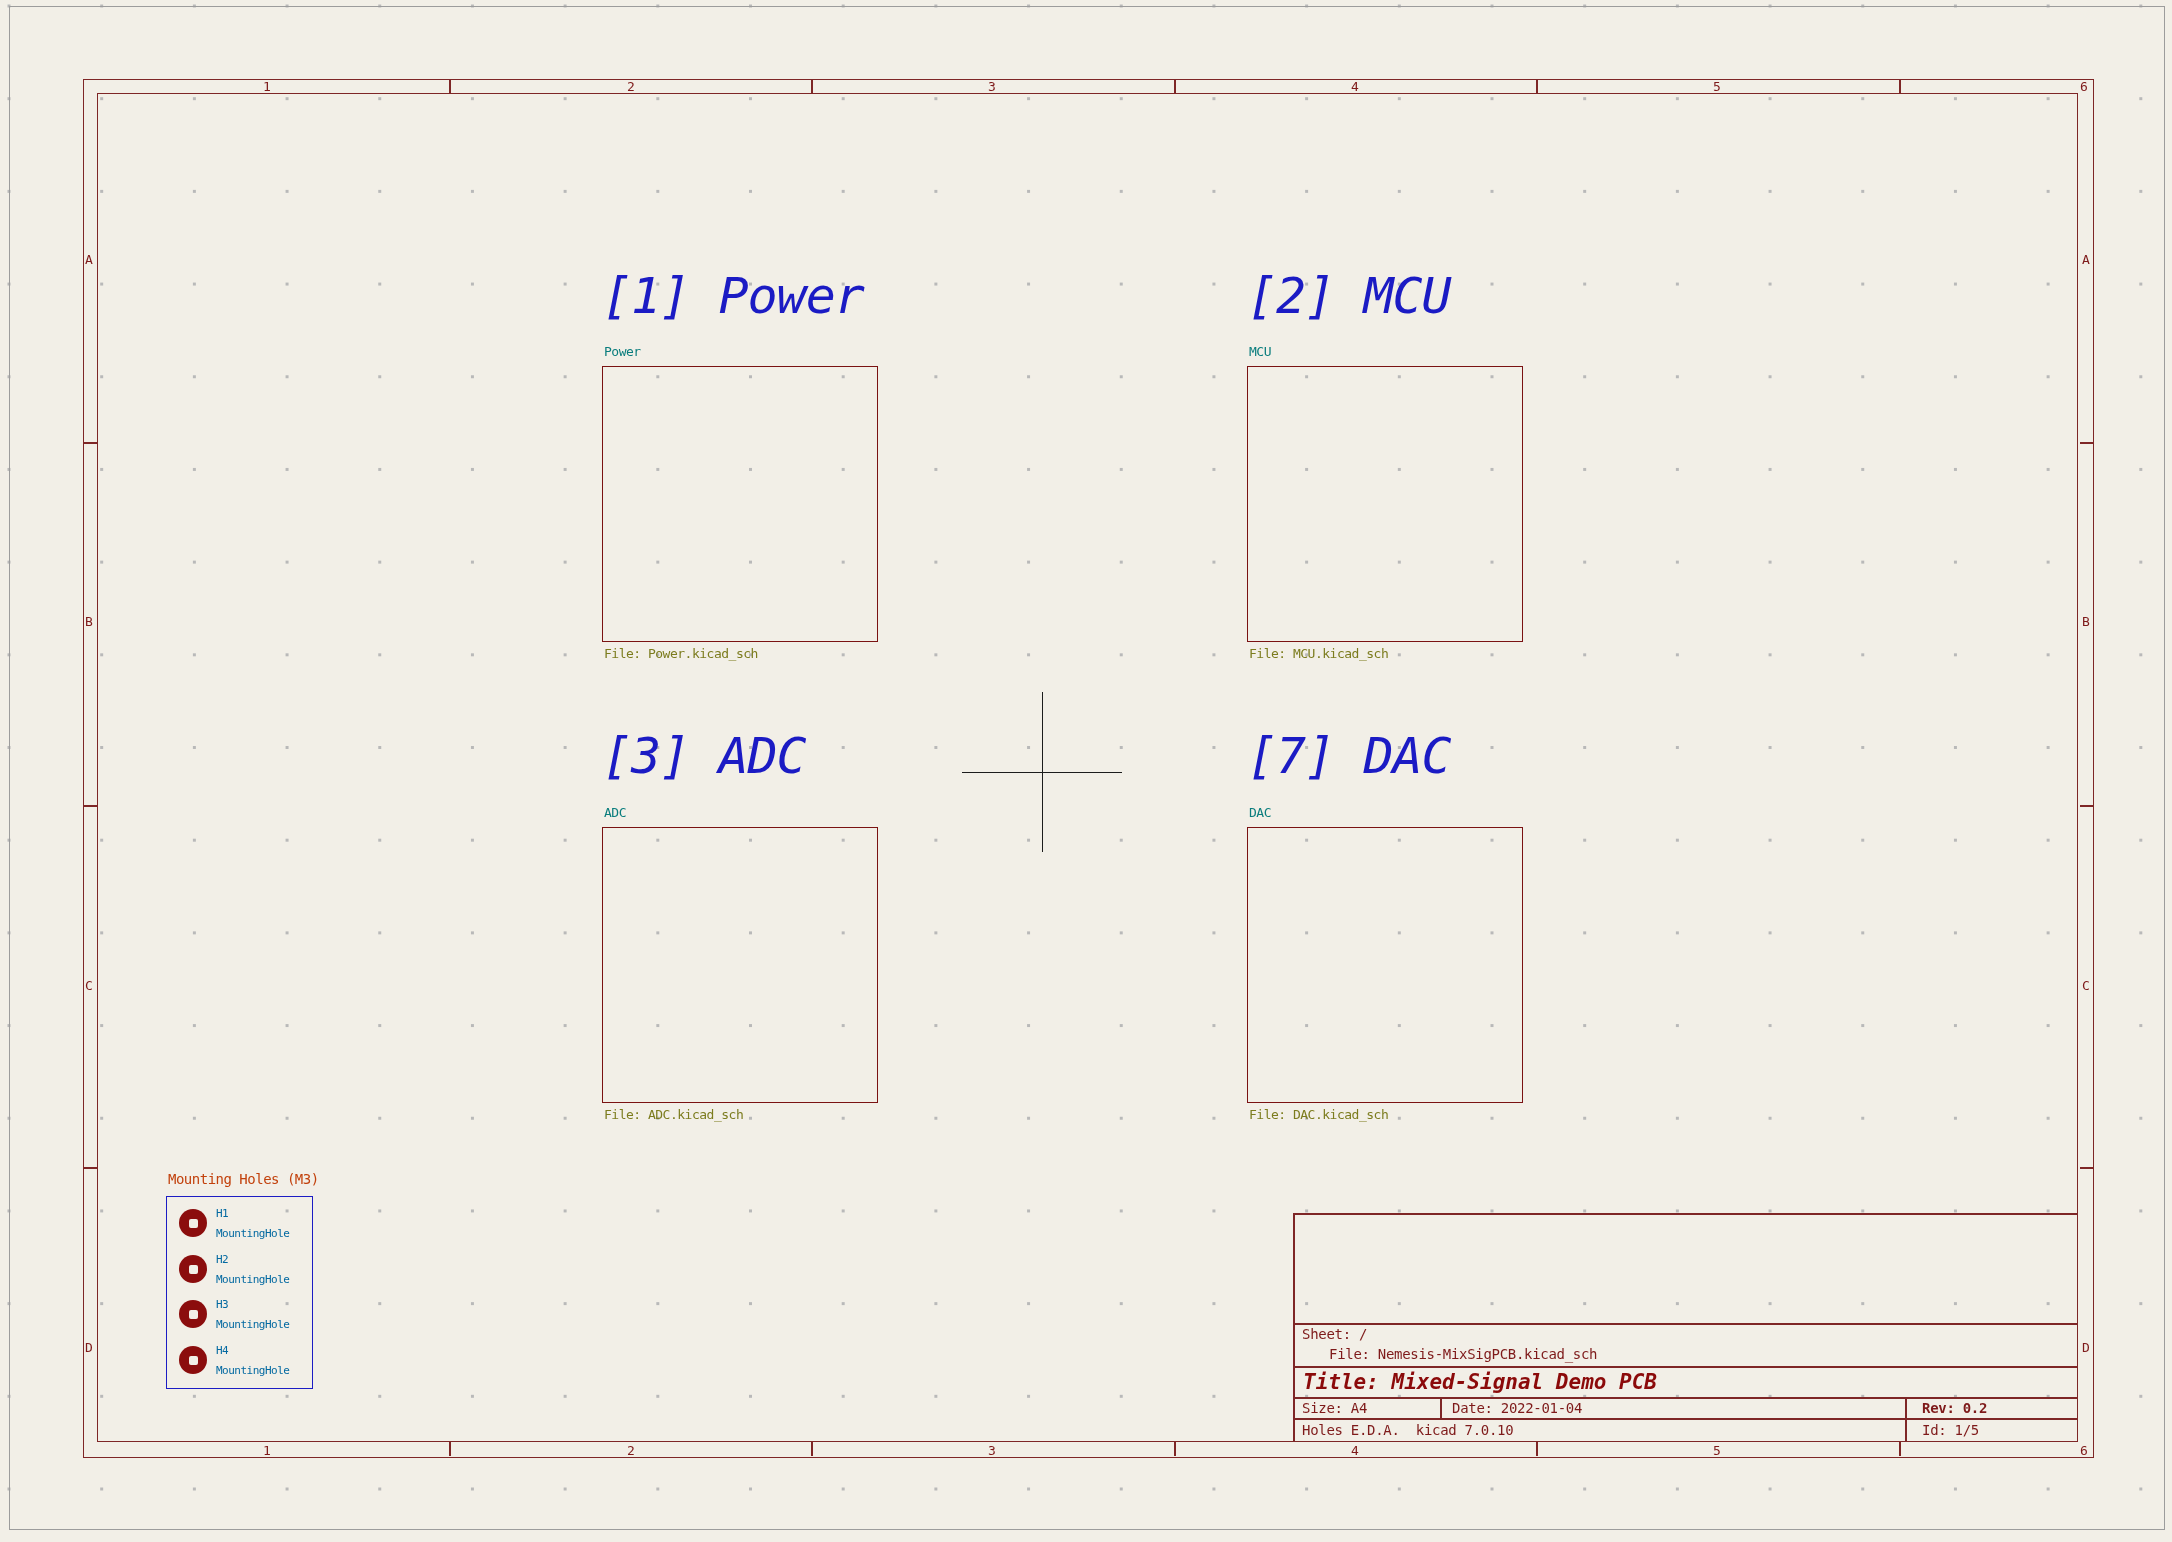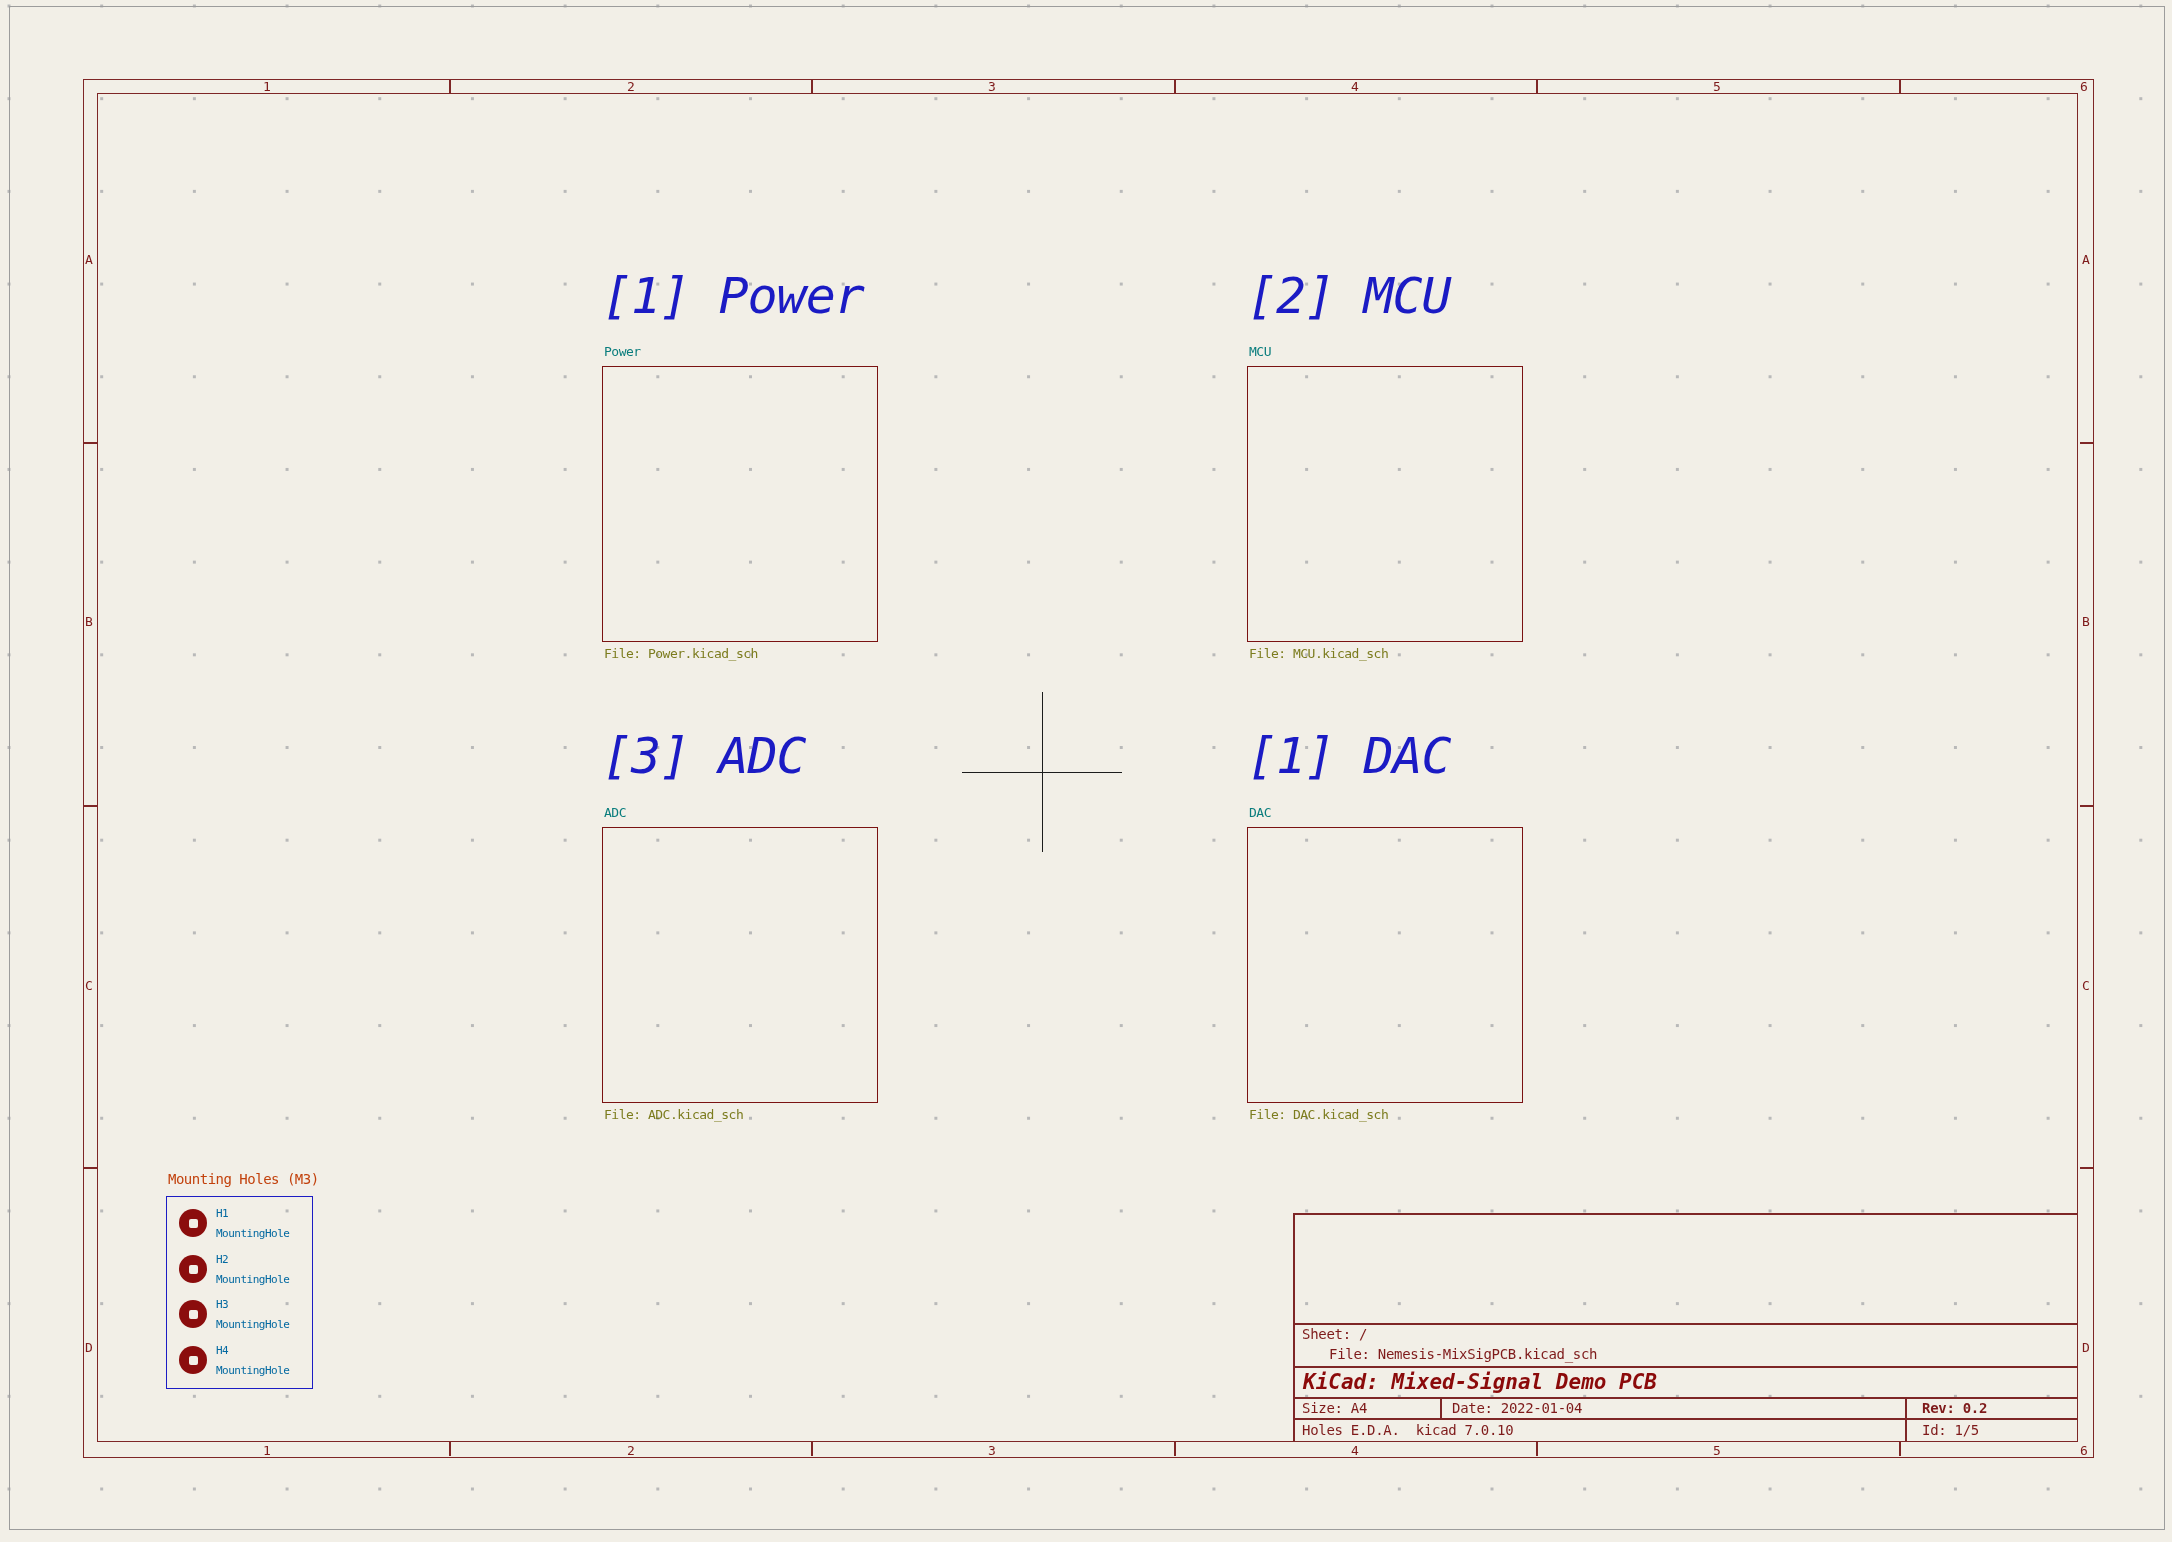--- a/index.html
+++ b/index.html
@@ -137,21 +137,21 @@
 
   <div class="abs frame-label-row" style="left:2082px;top:260px">A</div>
   <div class="abs frame-label-row" style="left:2082px;top:622px">B</div>
   <div class="abs frame-label-row" style="left:2082px;top:986px">C</div>
   <div class="abs frame-label-row" style="left:2082px;top:1348px">D</div>
 
 
   <div class="abs sheet-heading" style="left:602px;top:271px">[1] Power</div>
   <div class="abs sheet-heading" style="left:1247px;top:271px">[2] MCU</div>
   <div class="abs sheet-heading" style="left:602px;top:731px">[3] ADC</div>
-  <div class="abs sheet-heading" style="left:1247px;top:731px">[1] DAC</div>
+  <div class="abs sheet-heading" style="left:1247px;top:731px">[7] DAC</div>
 
   <div class="abs sheet-name" style="left:604px;top:344px">Power</div>
   <div class="abs sheet-box" style="left:602px;top:366px"></div>
   <div class="abs sheet-file" style="left:604px;top:646px">File: Power.kicad_sch</div>
 
   <div class="abs sheet-name" style="left:1249px;top:344px">MCU</div>
   <div class="abs sheet-box" style="left:1247px;top:366px"></div>
   <div class="abs sheet-file" style="left:1249px;top:646px">File: MCU.kicad_sch</div>
 
   <div class="abs sheet-name" style="left:604px;top:805px">ADC</div>
@@ -196,20 +196,20 @@
   <div class="abs tb-line-h" style="left:1293px;top:1213px;width:785px"></div>
   <div class="abs tb-line-h" style="left:1293px;top:1323px;width:785px"></div>
   <div class="abs tb-line-h" style="left:1293px;top:1366px;width:785px"></div>
   <div class="abs tb-line-h" style="left:1293px;top:1397px;width:785px"></div>
   <div class="abs tb-line-h" style="left:1293px;top:1418px;width:785px"></div>
   <div class="abs tb-line-v" style="left:1440px;top:1397px;height:21px"></div>
   <div class="abs tb-line-v" style="left:1905px;top:1397px;height:45px"></div>
 
   <div class="abs tb-text" style="left:1302px;top:1326px">Sheet: /</div>
   <div class="abs tb-text" style="left:1329px;top:1346px">File: Nemesis-MixSigPCB.kicad_sch</div>
-  <div class="abs tb-title" style="left:1303px;top:1370px">KiCad: Mixed-Signal Demo PCB</div>
+  <div class="abs tb-title" style="left:1303px;top:1370px">Title: Mixed-Signal Demo PCB</div>
   <div class="abs tb-text" style="left:1302px;top:1400px">Size: A4</div>
   <div class="abs tb-text" style="left:1452px;top:1400px">Date: 2022-01-04</div>
   <div class="abs tb-text tb-bold" style="left:1922px;top:1400px">Rev: 0.2</div>
   <div class="abs tb-text" style="left:1302px;top:1422px">Holes E.D.A.  kicad 7.0.10</div>
   <div class="abs tb-text" style="left:1922px;top:1422px">Id: 1/5</div>
 
 </div>
 
 </body></html>

